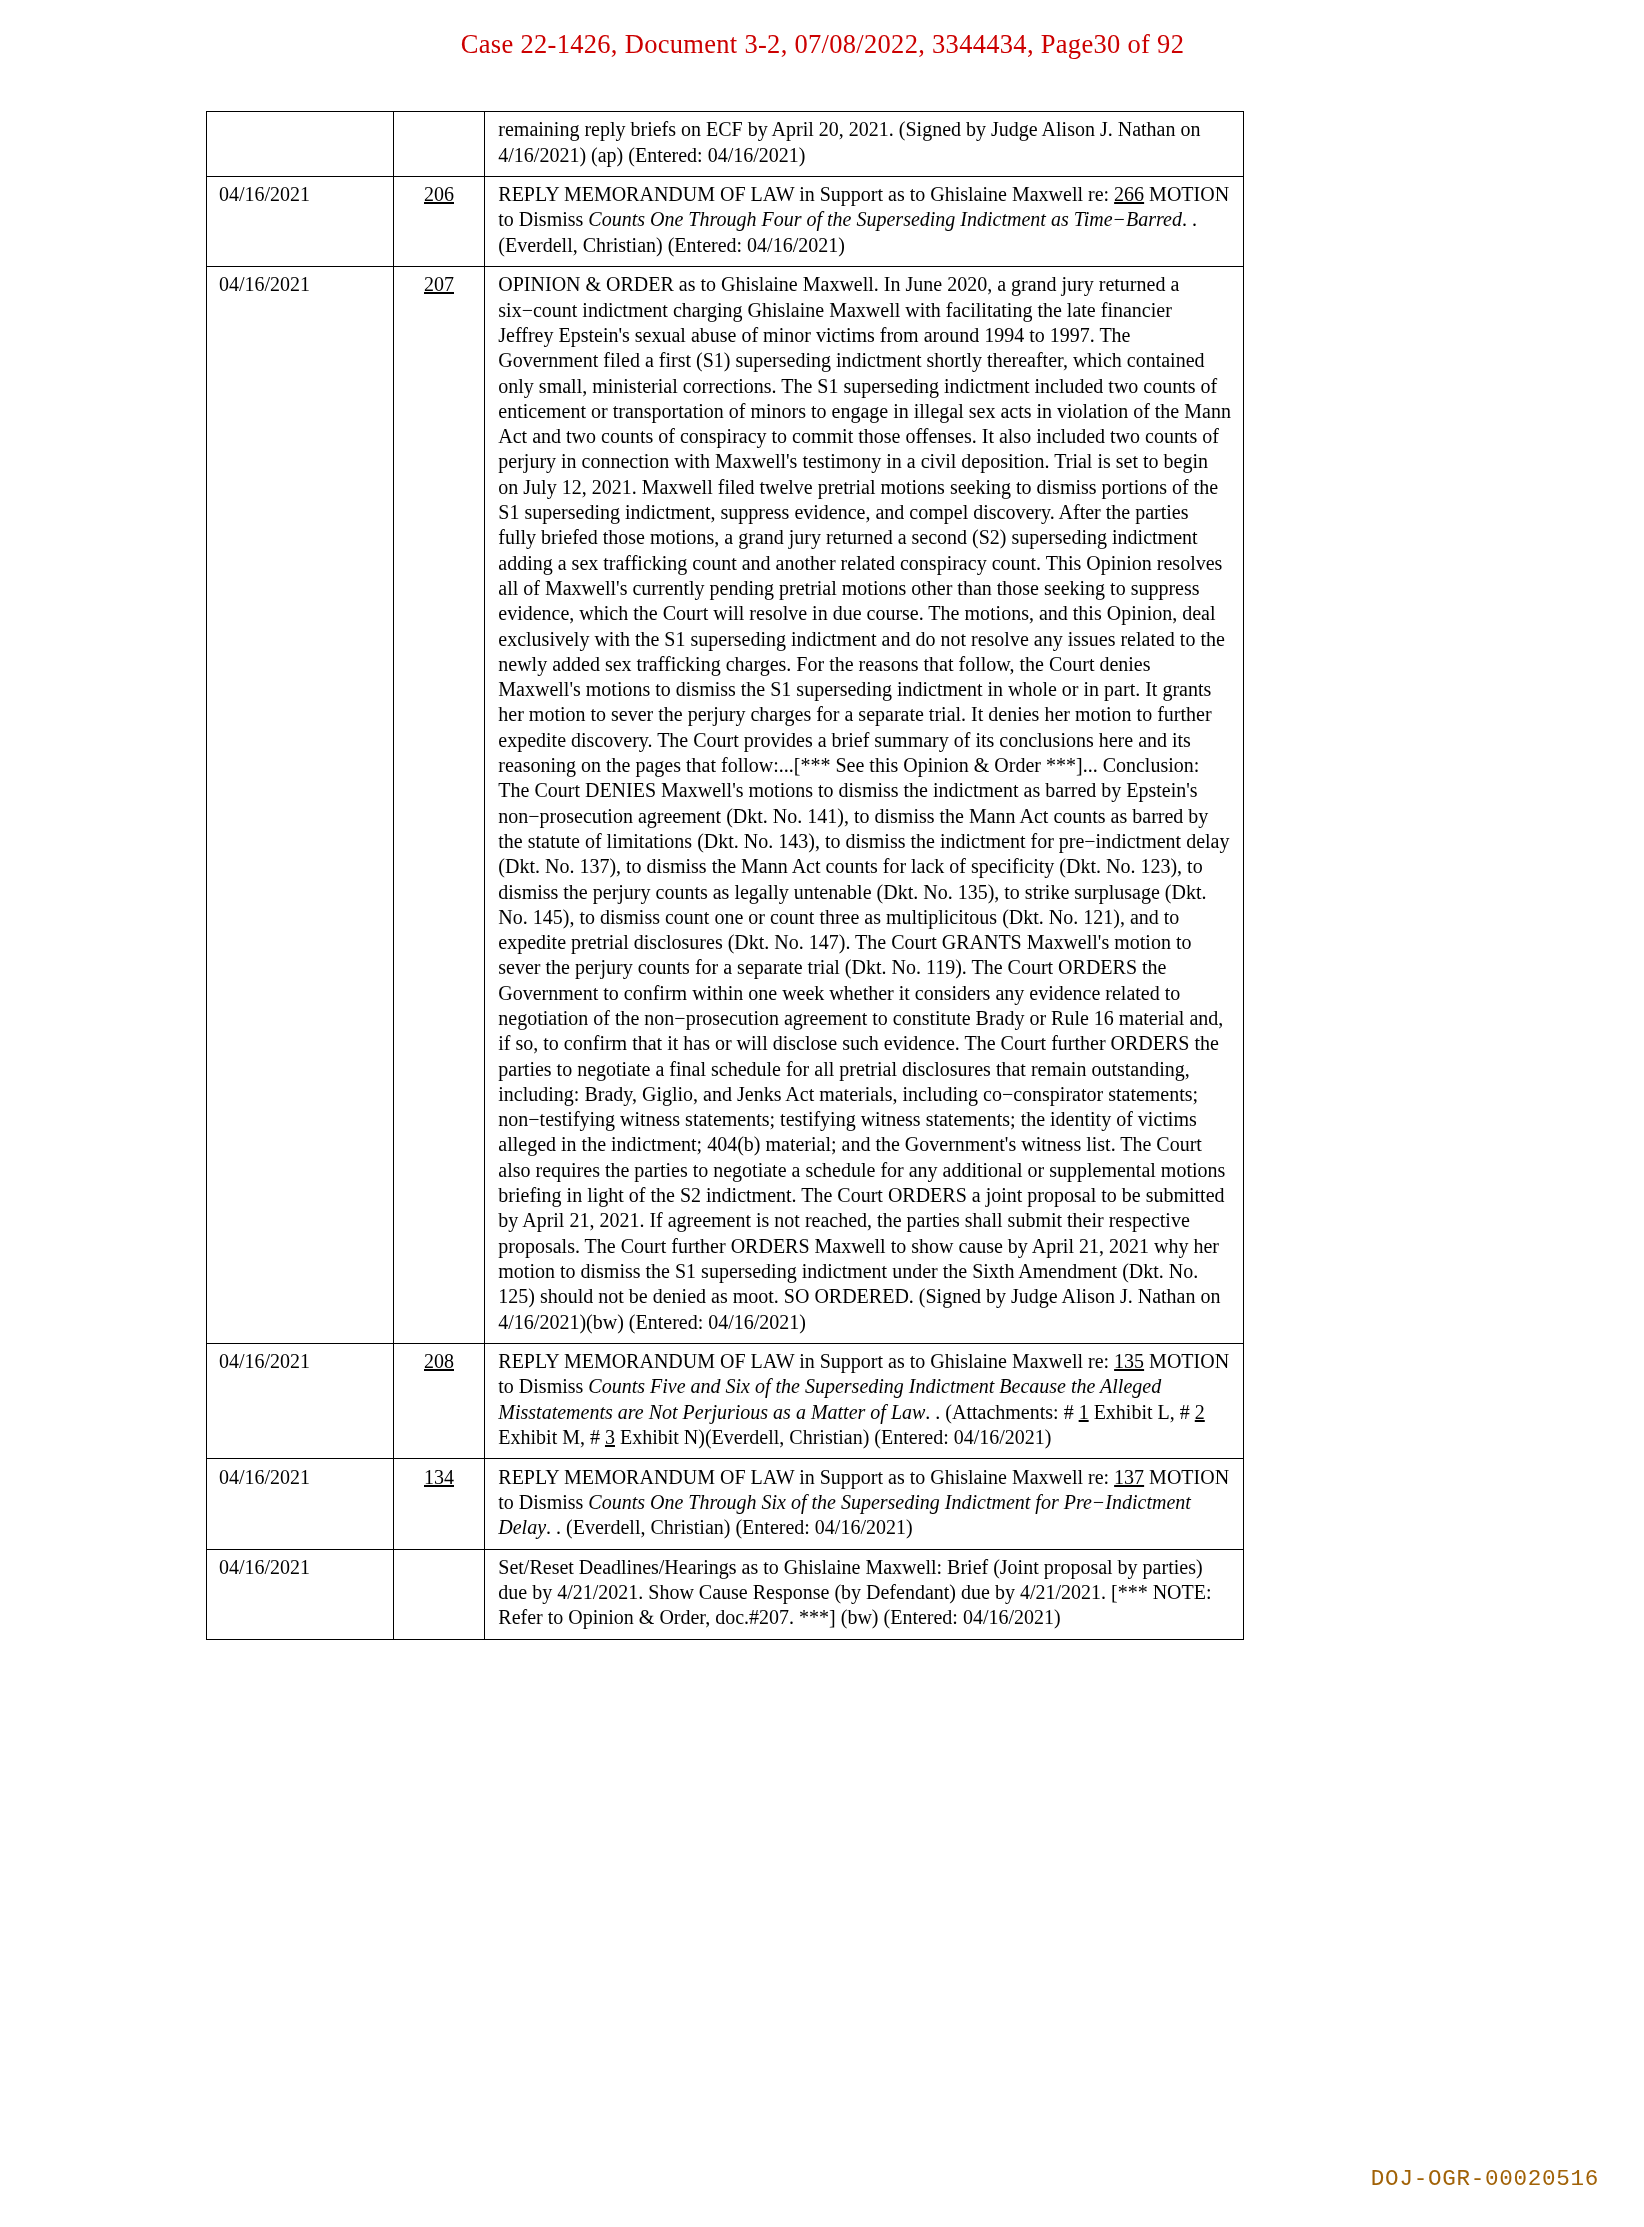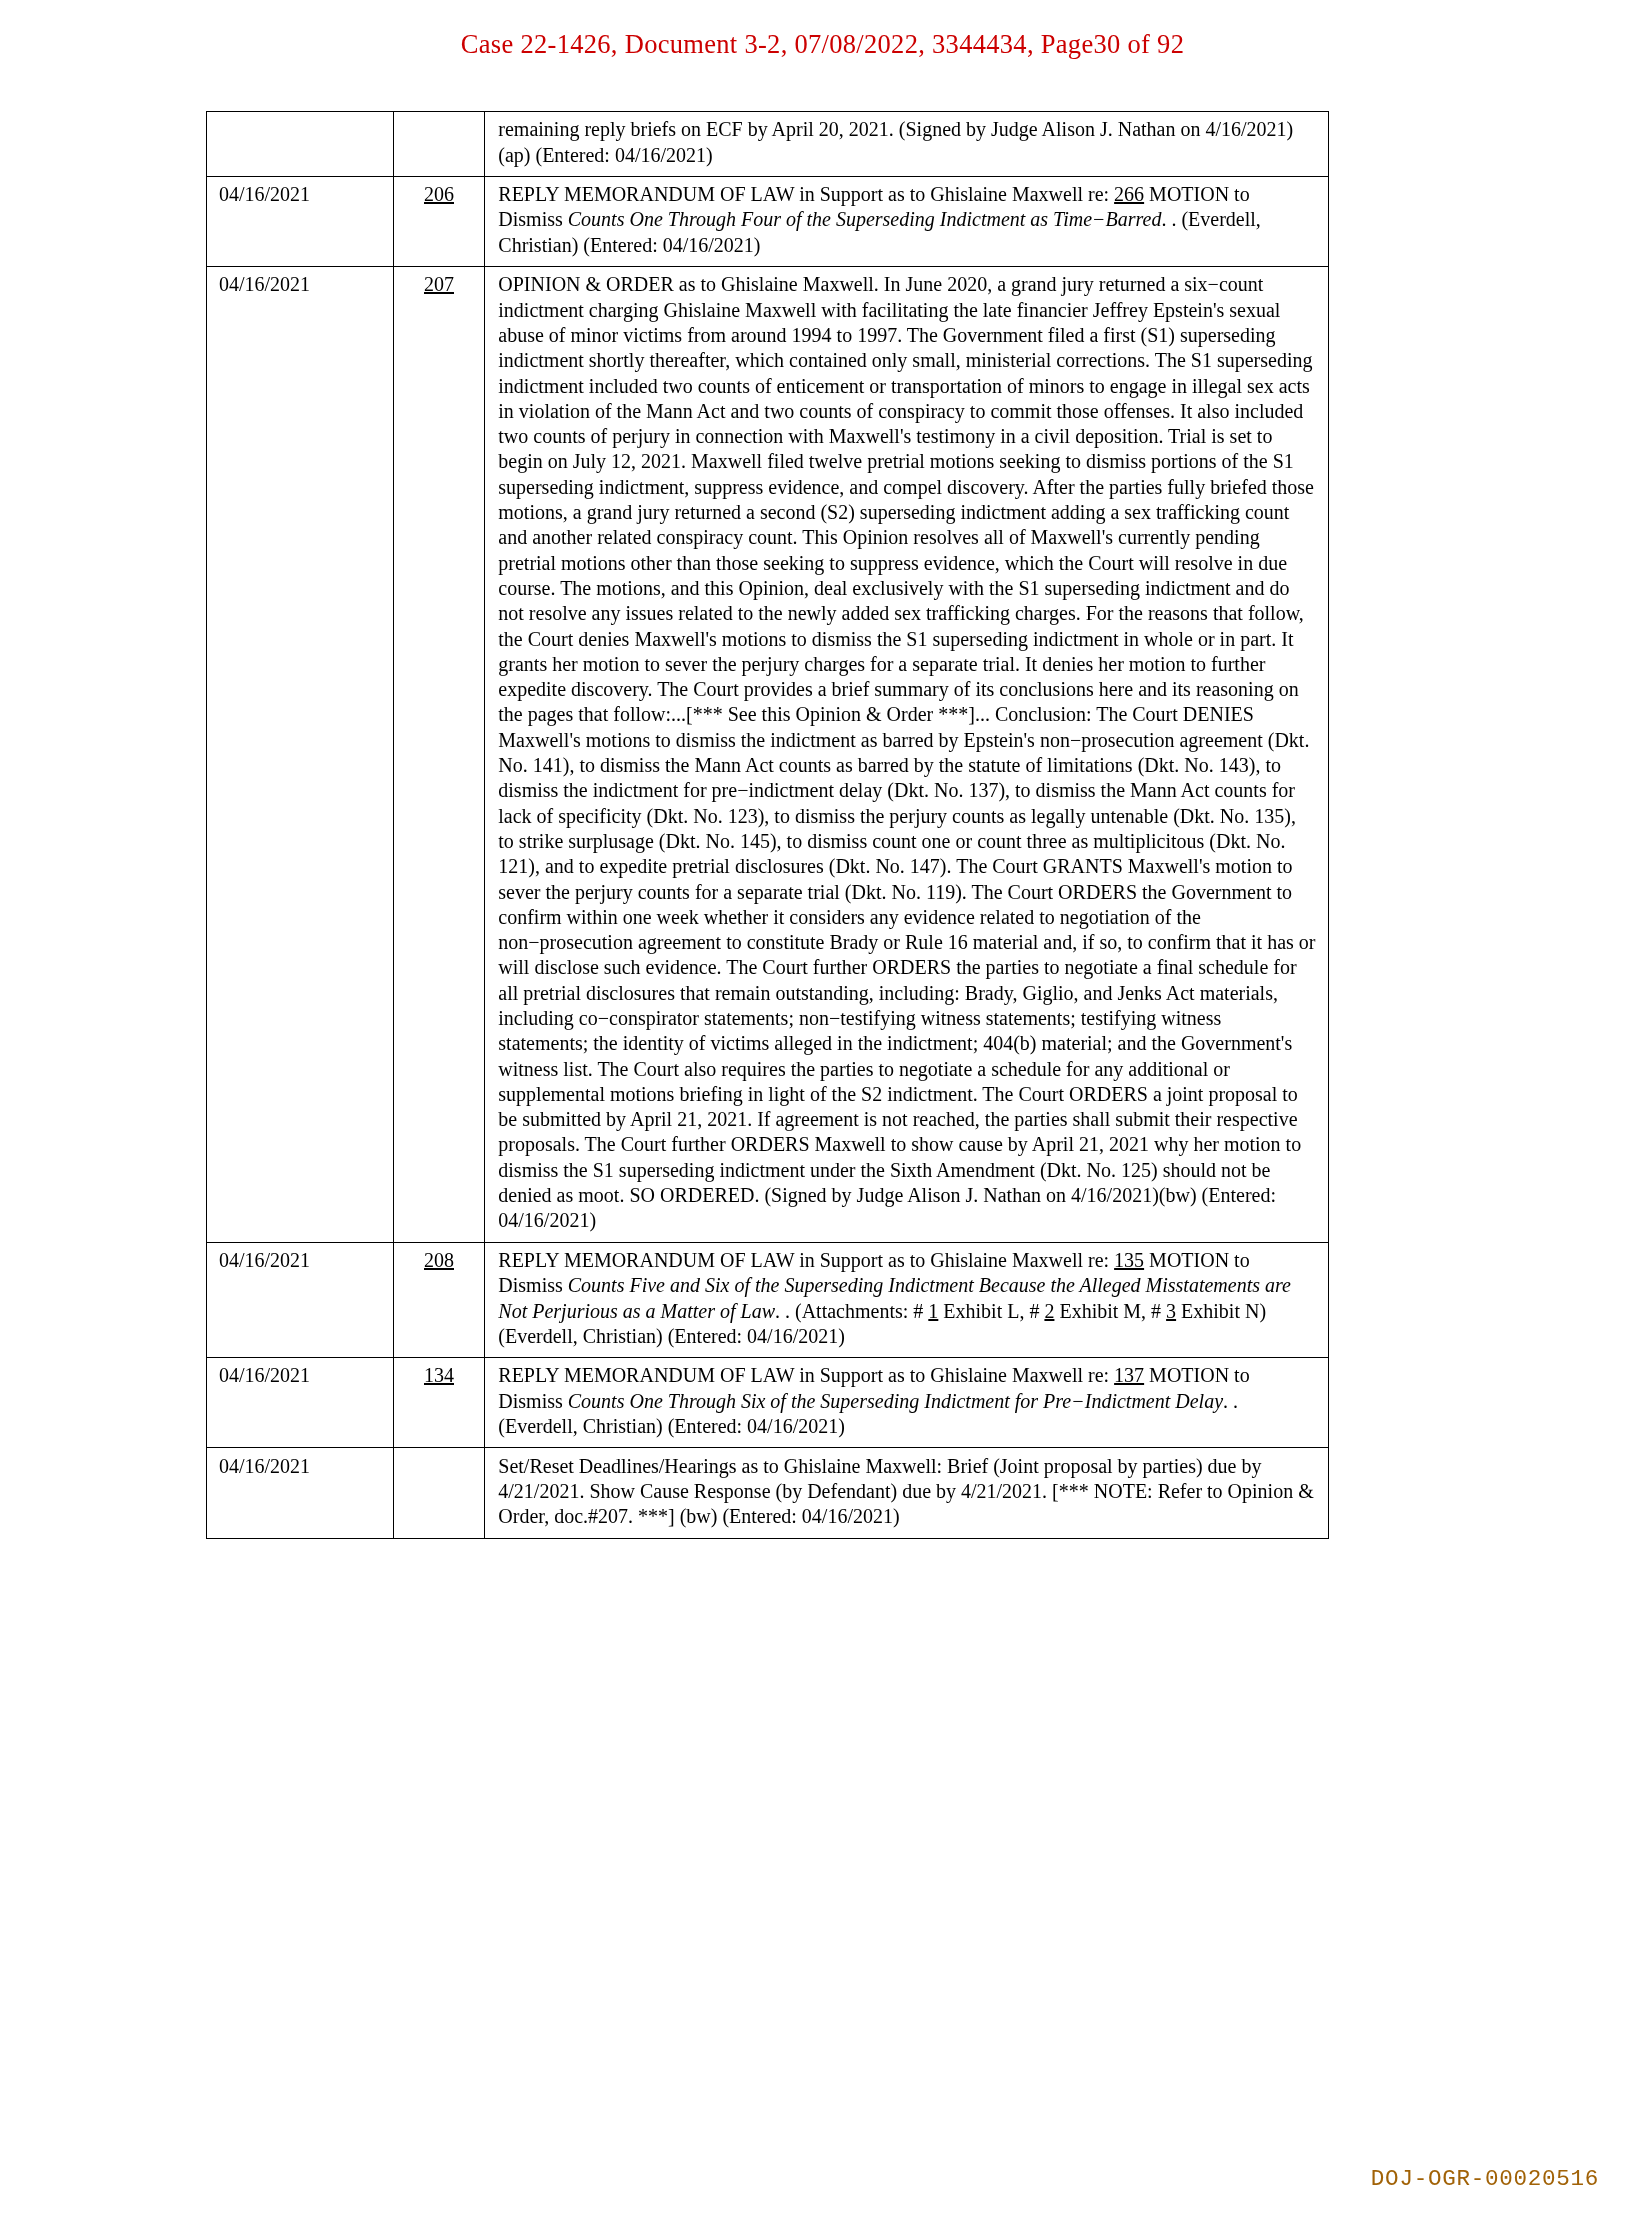--- a/index.html
+++ b/index.html
@@ -30,21 +30,21 @@
     color: #cc0000;
     font-family: "Liberation Serif", serif;
     font-size: 26.5px;
     letter-spacing: 0.3px;
     white-space: nowrap;
   }
   .docket-table {
     position: absolute;
     top: 111px;
     left: 206px;
-    width: 1123px;
+    width: 1038px;
     border-collapse: collapse;
     table-layout: fixed;
   }
   .docket-table td {
     border: 1.3px solid #000000;
     vertical-align: top;
     font-size: 20px;
     line-height: 1.265;
     padding: 5.3px 8px 8px 8px;
   }

